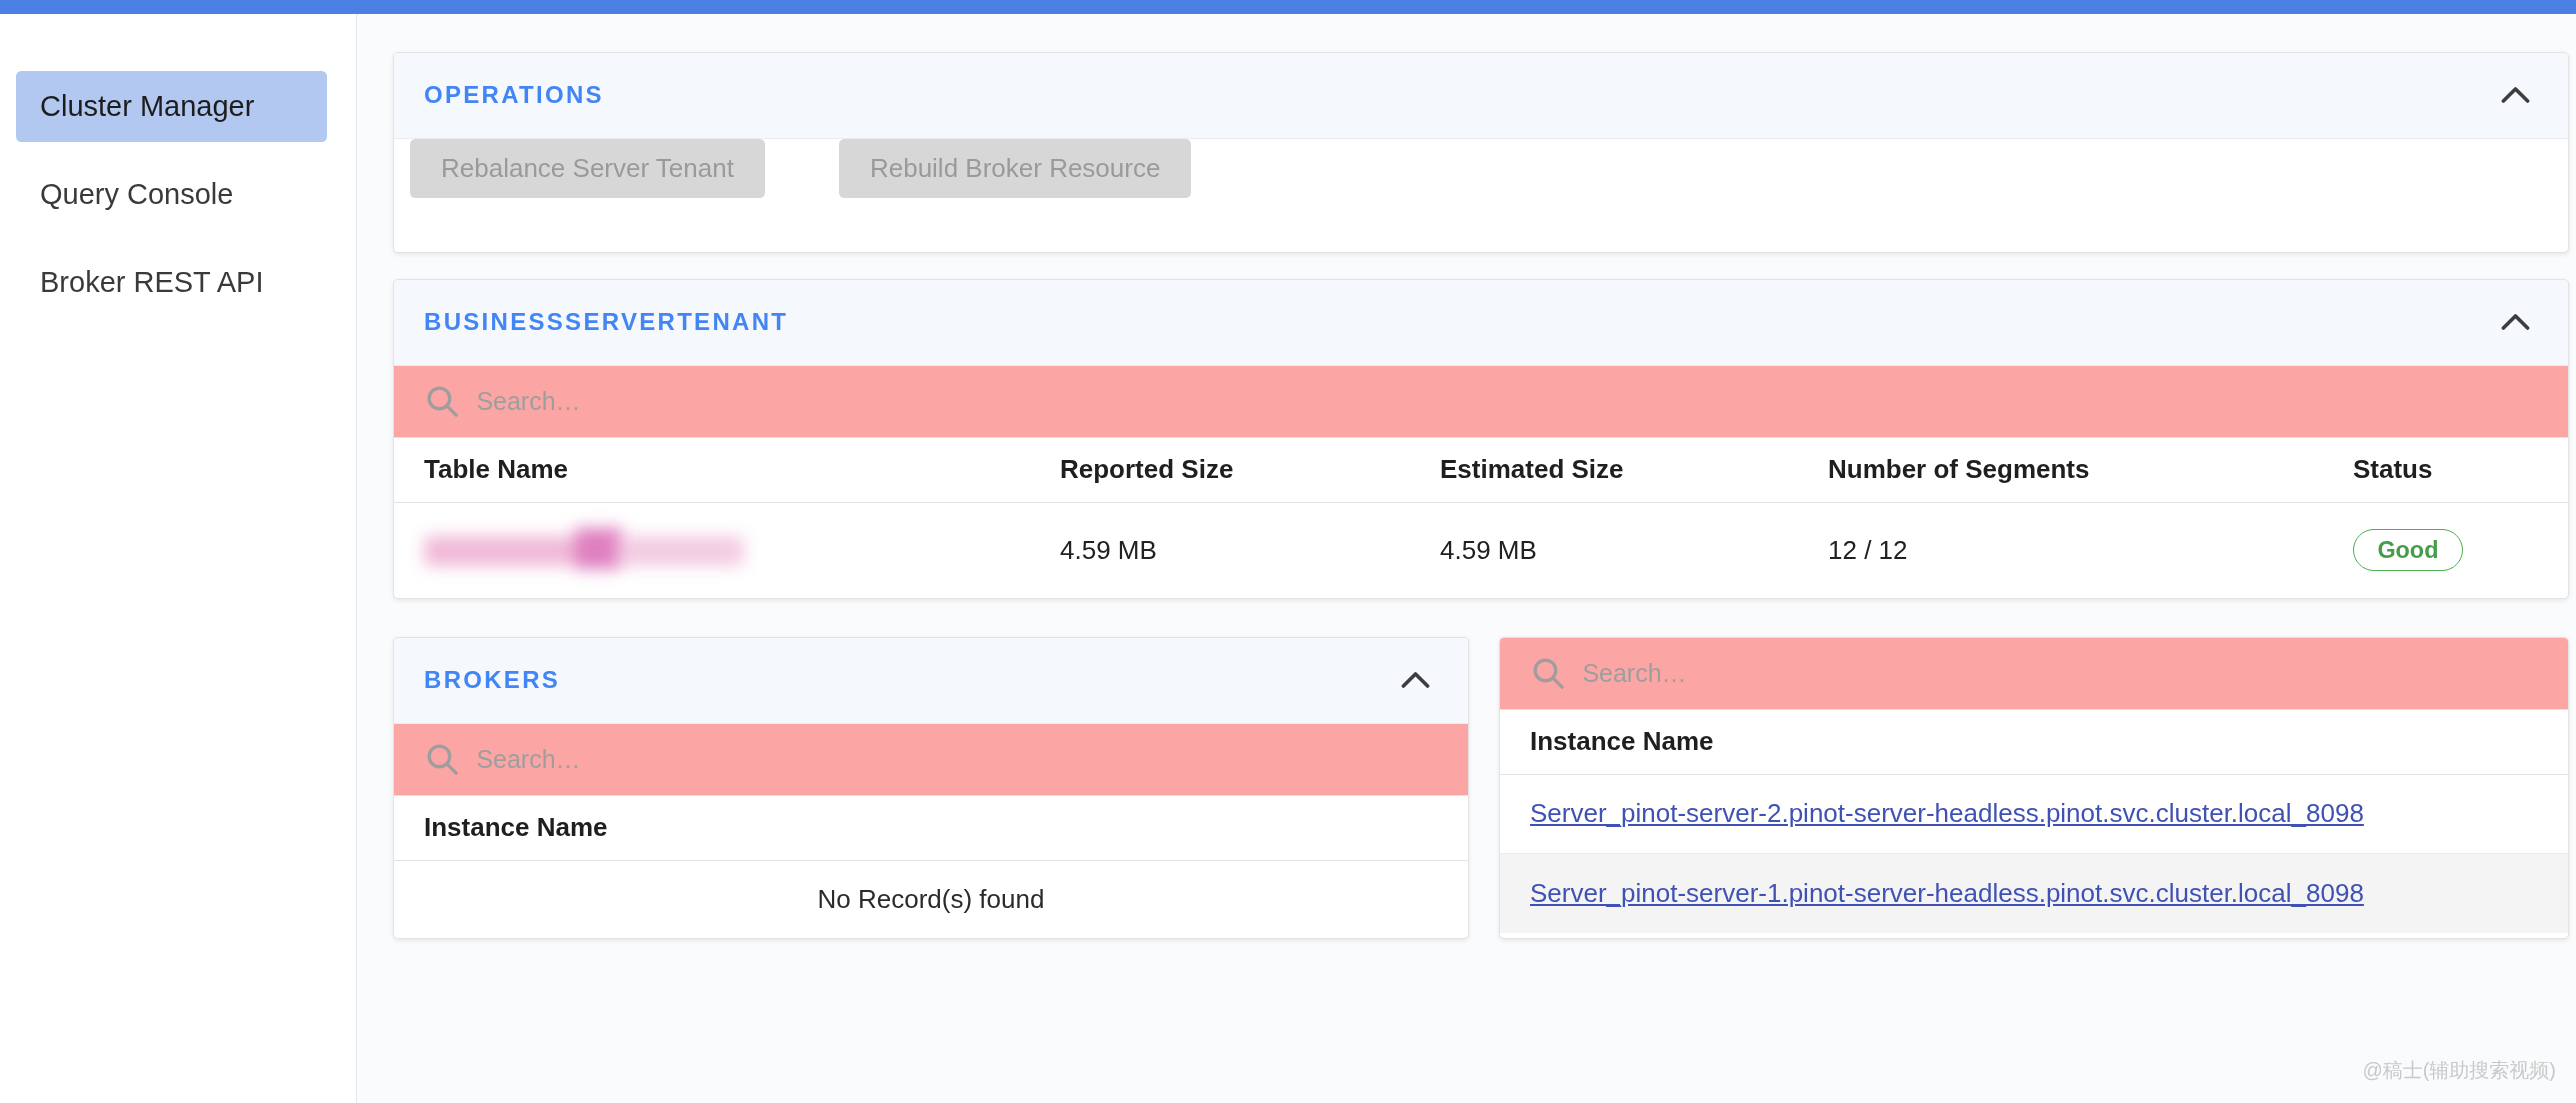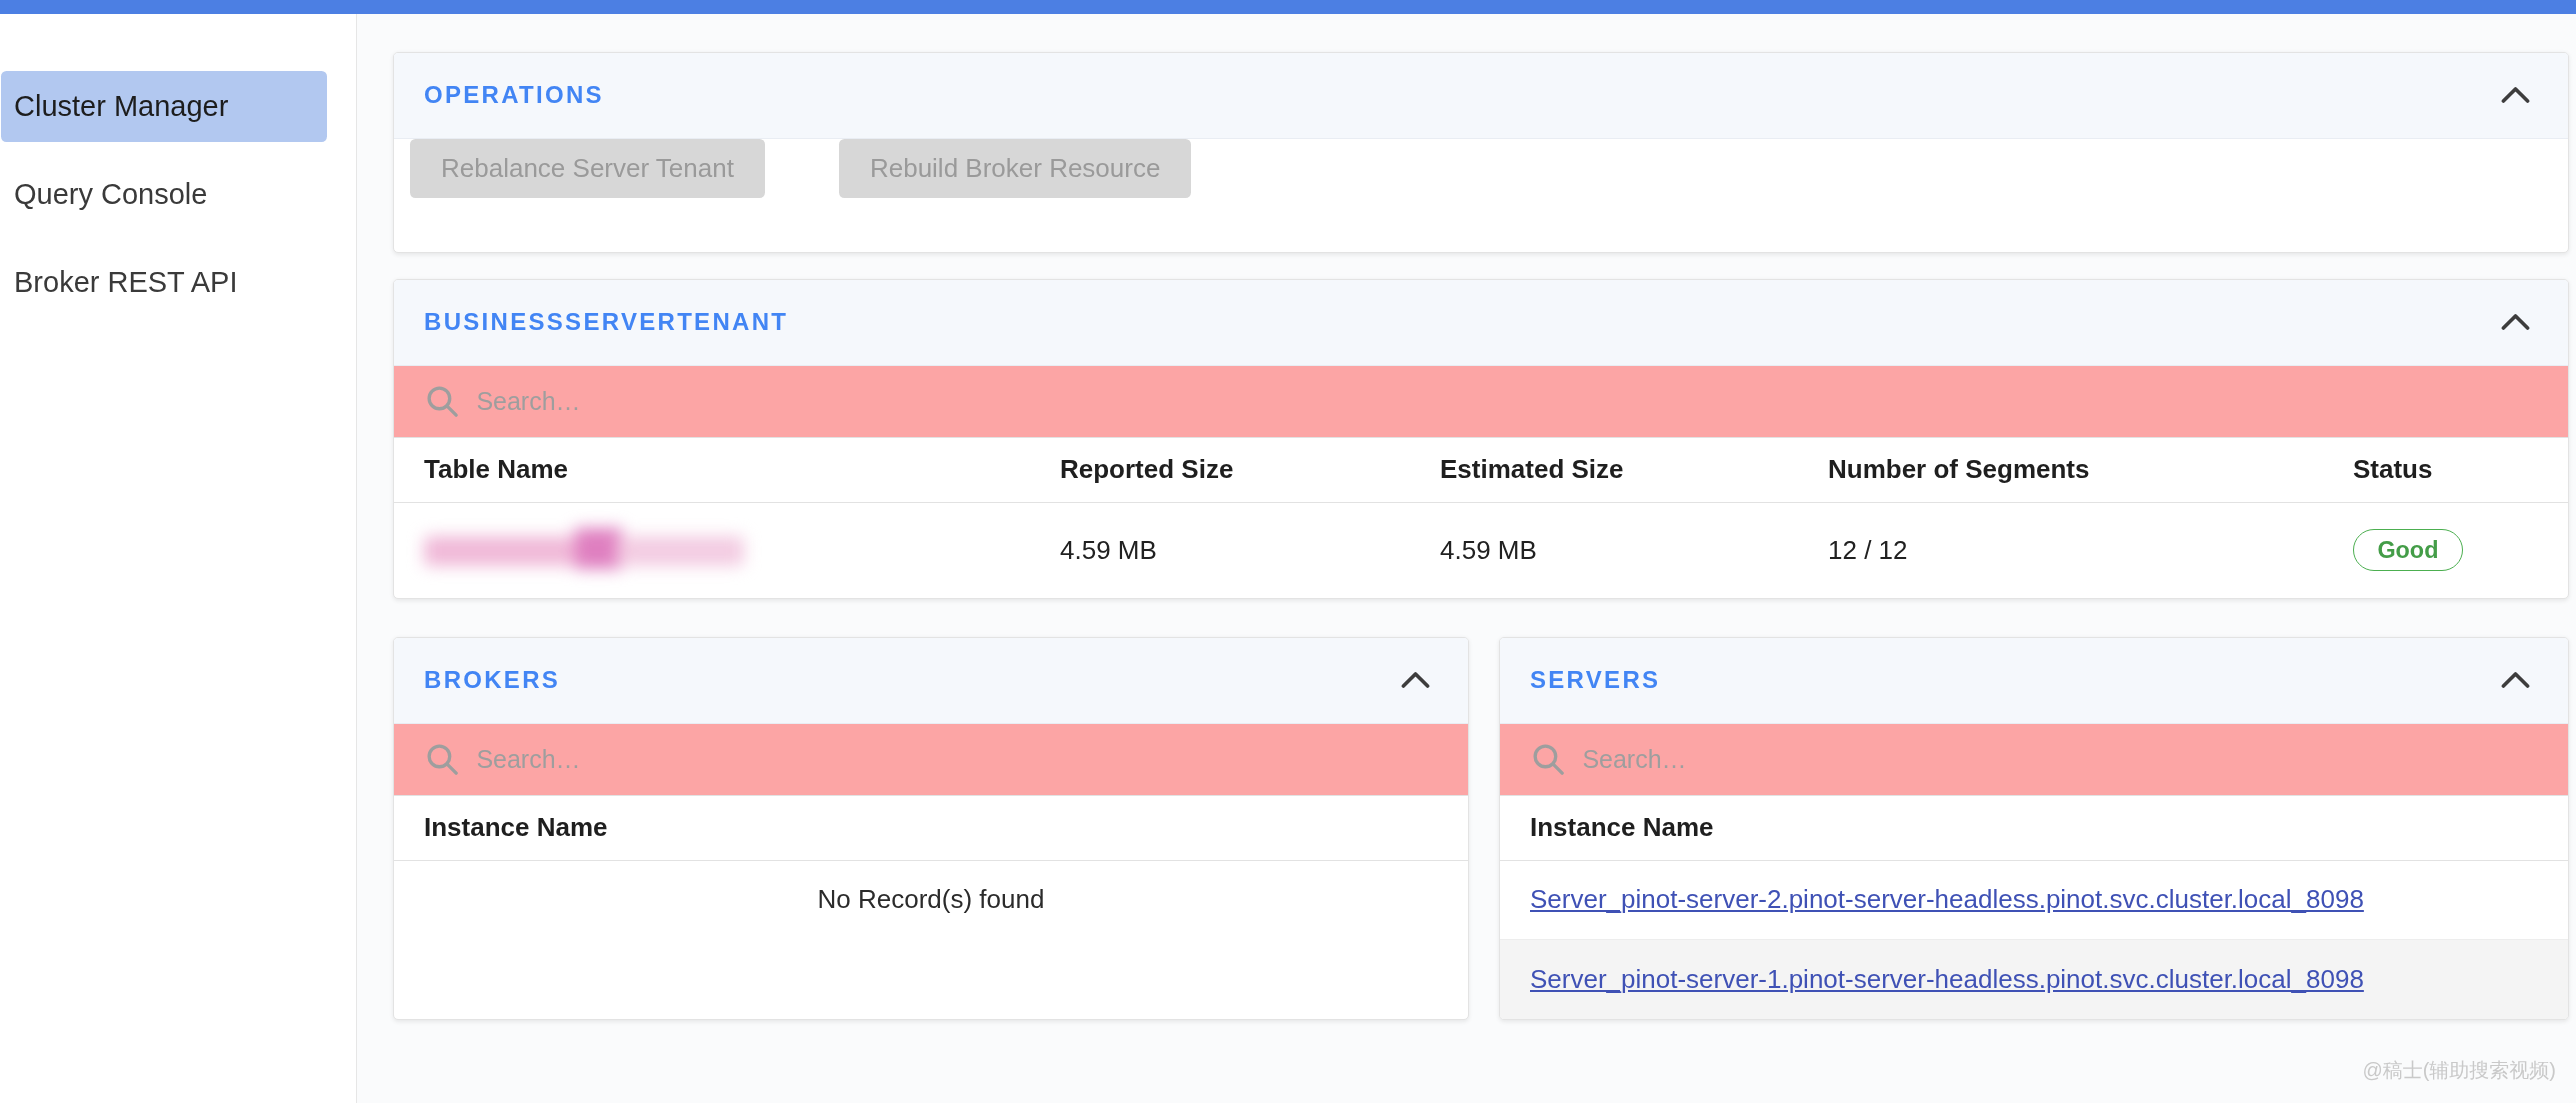--- a/index.html
+++ b/index.html
@@ -8,21 +8,21 @@
     width:2576px; height:1103px; overflow:hidden;
     font-family:"Liberation Sans", sans-serif;
     background:#ffffff; position:relative;
   }
   .topbar { width:100%; height:13.5px; background:#4c7fe3; }
   .layout { display:flex; height:1090px; }
 
   
   .sidebar { width:357px; flex-shrink:0; background:#ffffff; border-right:1.8px solid #e6e6e6; padding-top:57px; }
   .sidebar-item {
-    height:71px; margin:0 29px 17px 1px; padding-left:13px;
+    height:71px; margin:0 29px 17px 16px; padding-left:24px;
     display:flex; align-items:center;
     font-size:29px; color:#3a3a3a; border-radius:5.4px; cursor:pointer;
   }
   .sidebar-item.active { background:#b2c8f0; color:#1d1d1d; }
 
   
   .main { flex:1; background:#fafbfc; padding:38px 7.2px 0 36px; }
 
   .card {
     background:#ffffff; border:0.9px solid #e3e3e3; border-radius:5px;
@@ -177,28 +177,20 @@
               <circle cx="12" cy="12" r="8" fill="none" stroke="#9e9e9e" stroke-width="2.6"></circle>
               <line x1="18" y1="18" x2="25" y2="25" stroke="#9e9e9e" stroke-width="2.6" stroke-linecap="round"></line>
             </svg>
           <input class="search-input" type="text" placeholder="Search…" style="">
         </div>
         <div class="list-head">Instance Name</div>
         <div class="empty-row">No Record(s) found</div>
       </section>
 
       <section class="card card-servers">
-        <header class="card-header">
-          <span class="card-title">SERVERS</span>
-          <button class="chevron-btn">
-            <svg width="29" height="18" viewBox="0 0 24 14">
-                <polyline points="2,12 12,2 22,12" fill="none" stroke="#3d3d3d" stroke-width="3" stroke-linecap="round" stroke-linejoin="round"></polyline>
-              </svg>
-          </button>
-        </header>
         <div class="search-row">
           <svg width="36" height="36" viewBox="0 0 28 28">
               <circle cx="12" cy="12" r="8" fill="none" stroke="#9e9e9e" stroke-width="2.6"></circle>
               <line x1="18" y1="18" x2="25" y2="25" stroke="#9e9e9e" stroke-width="2.6" stroke-linecap="round"></line>
             </svg>
           <input class="search-input" type="text" placeholder="Search…" style="">
         </div>
         <div class="list-head">Instance Name</div>
         <div class="server-row">
           <a class="server-link">Server_pinot-server-2.pinot-server-headless.pinot.svc.cluster.local_8098</a>

